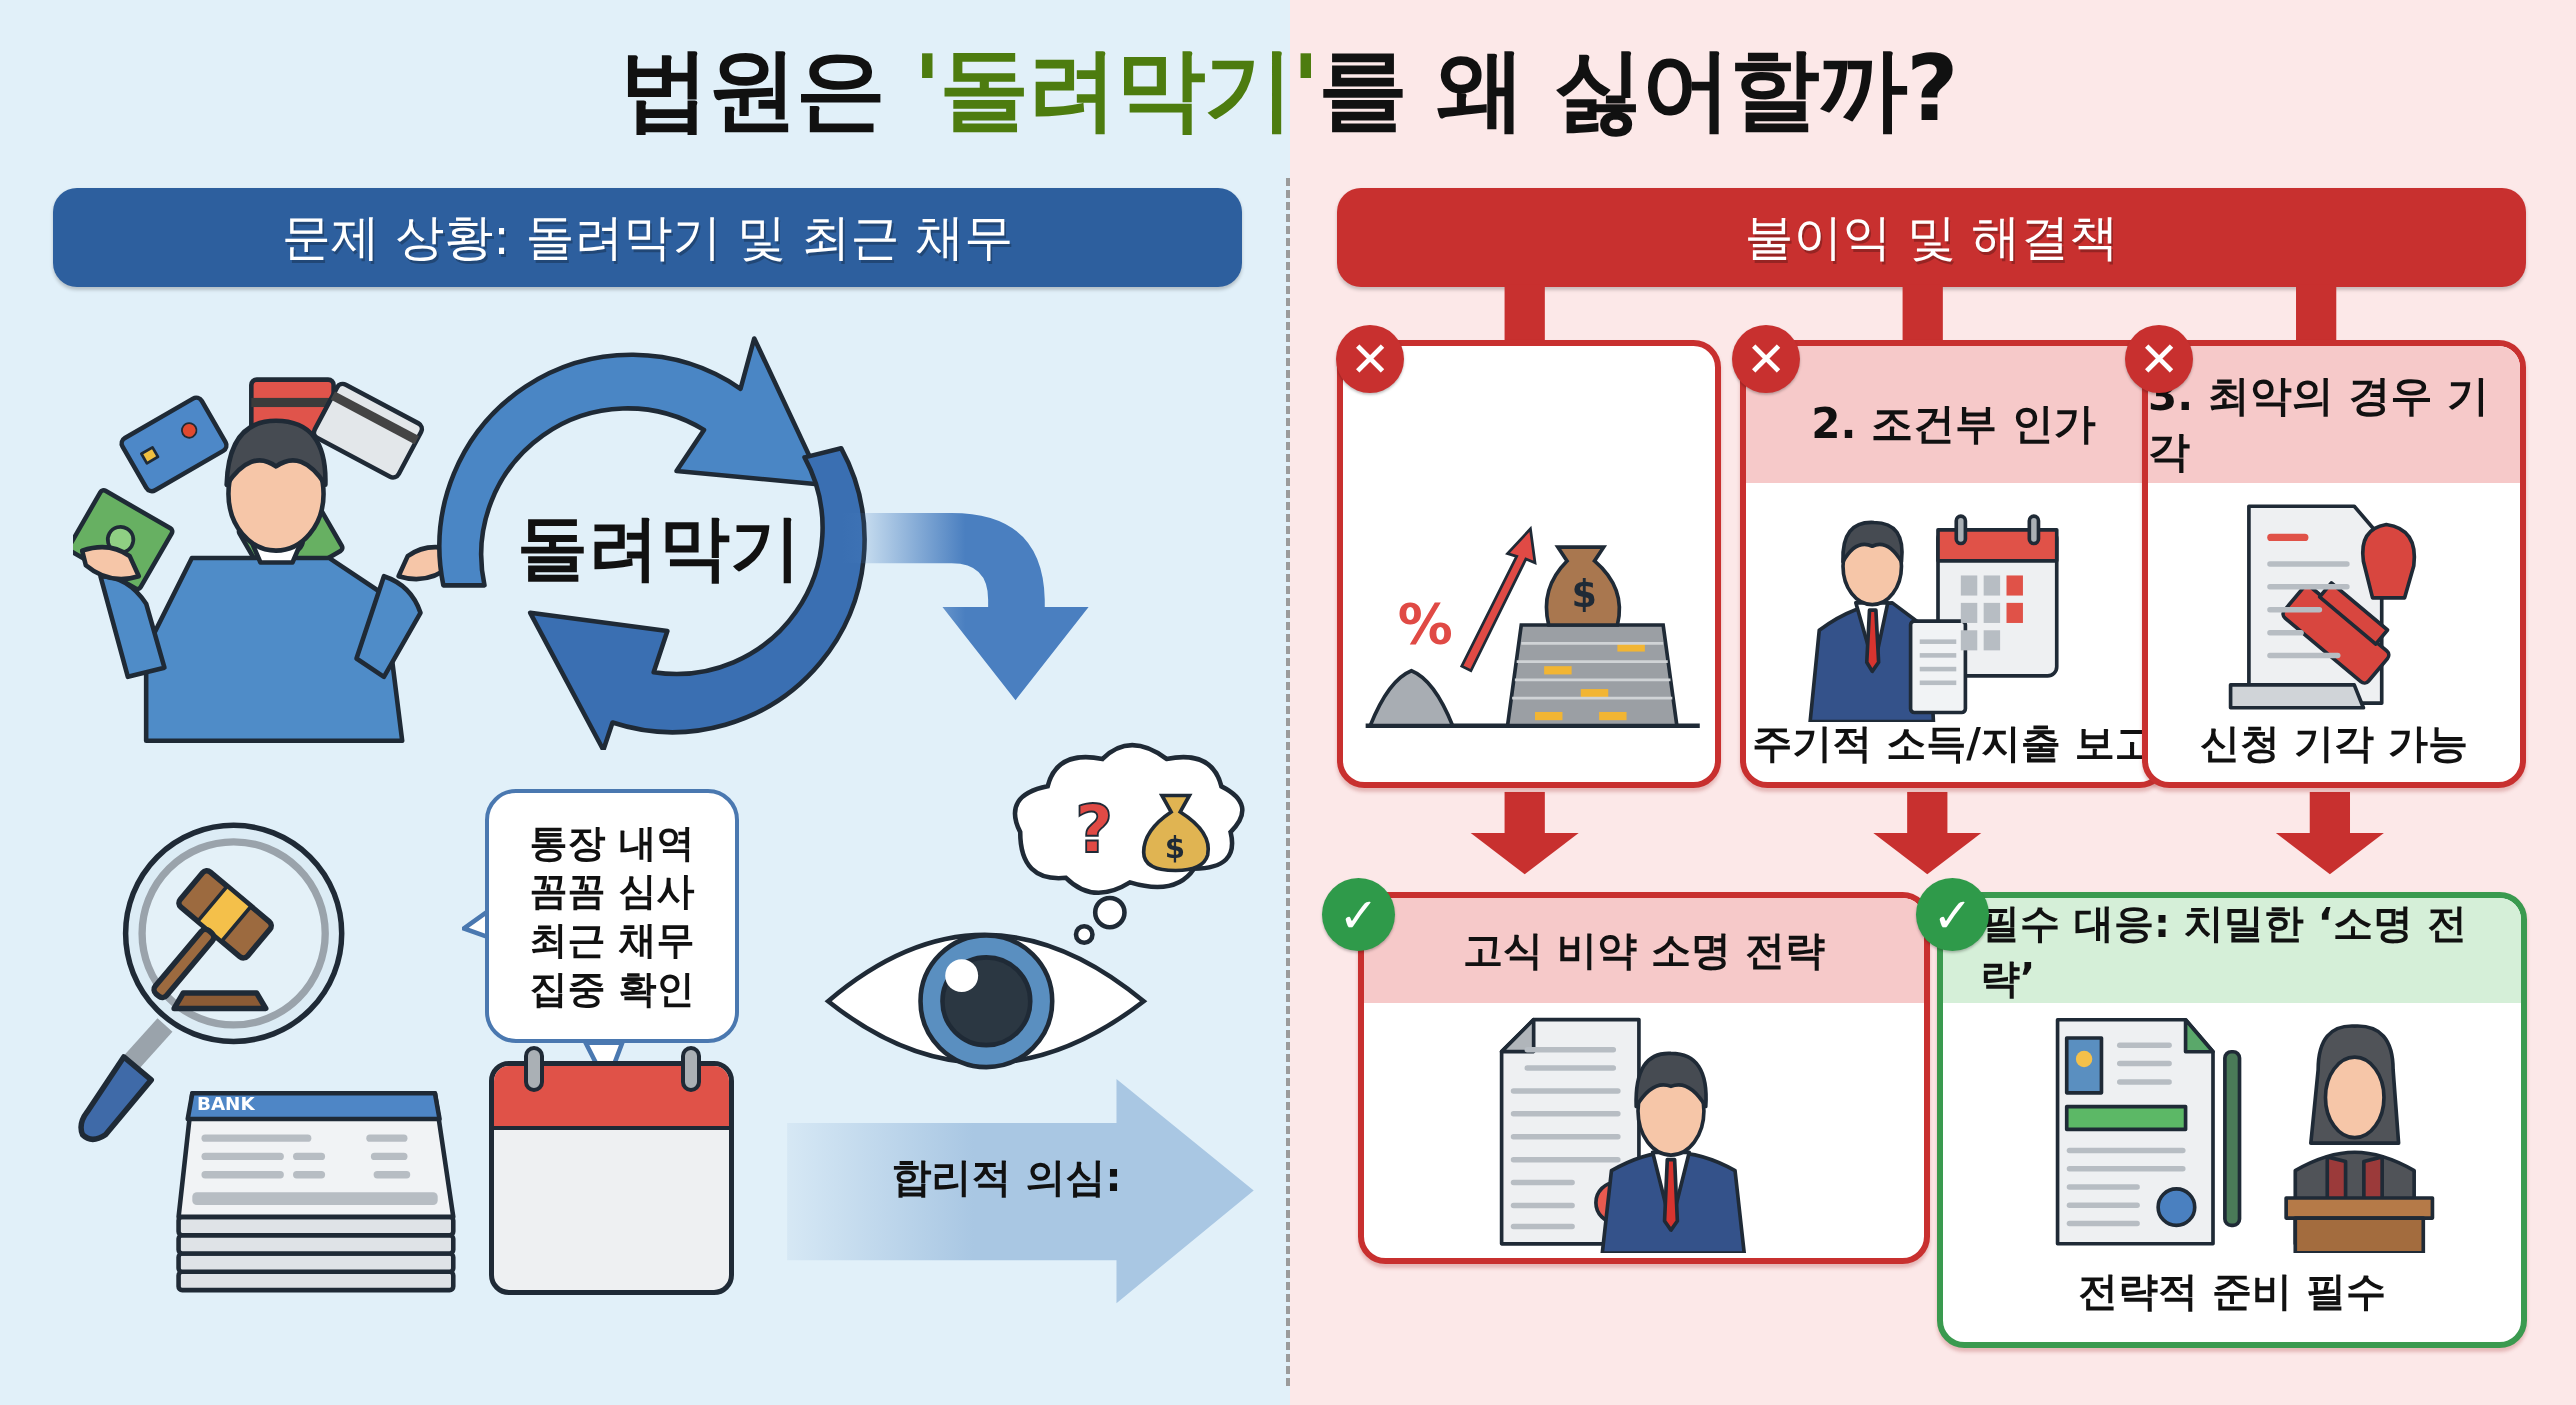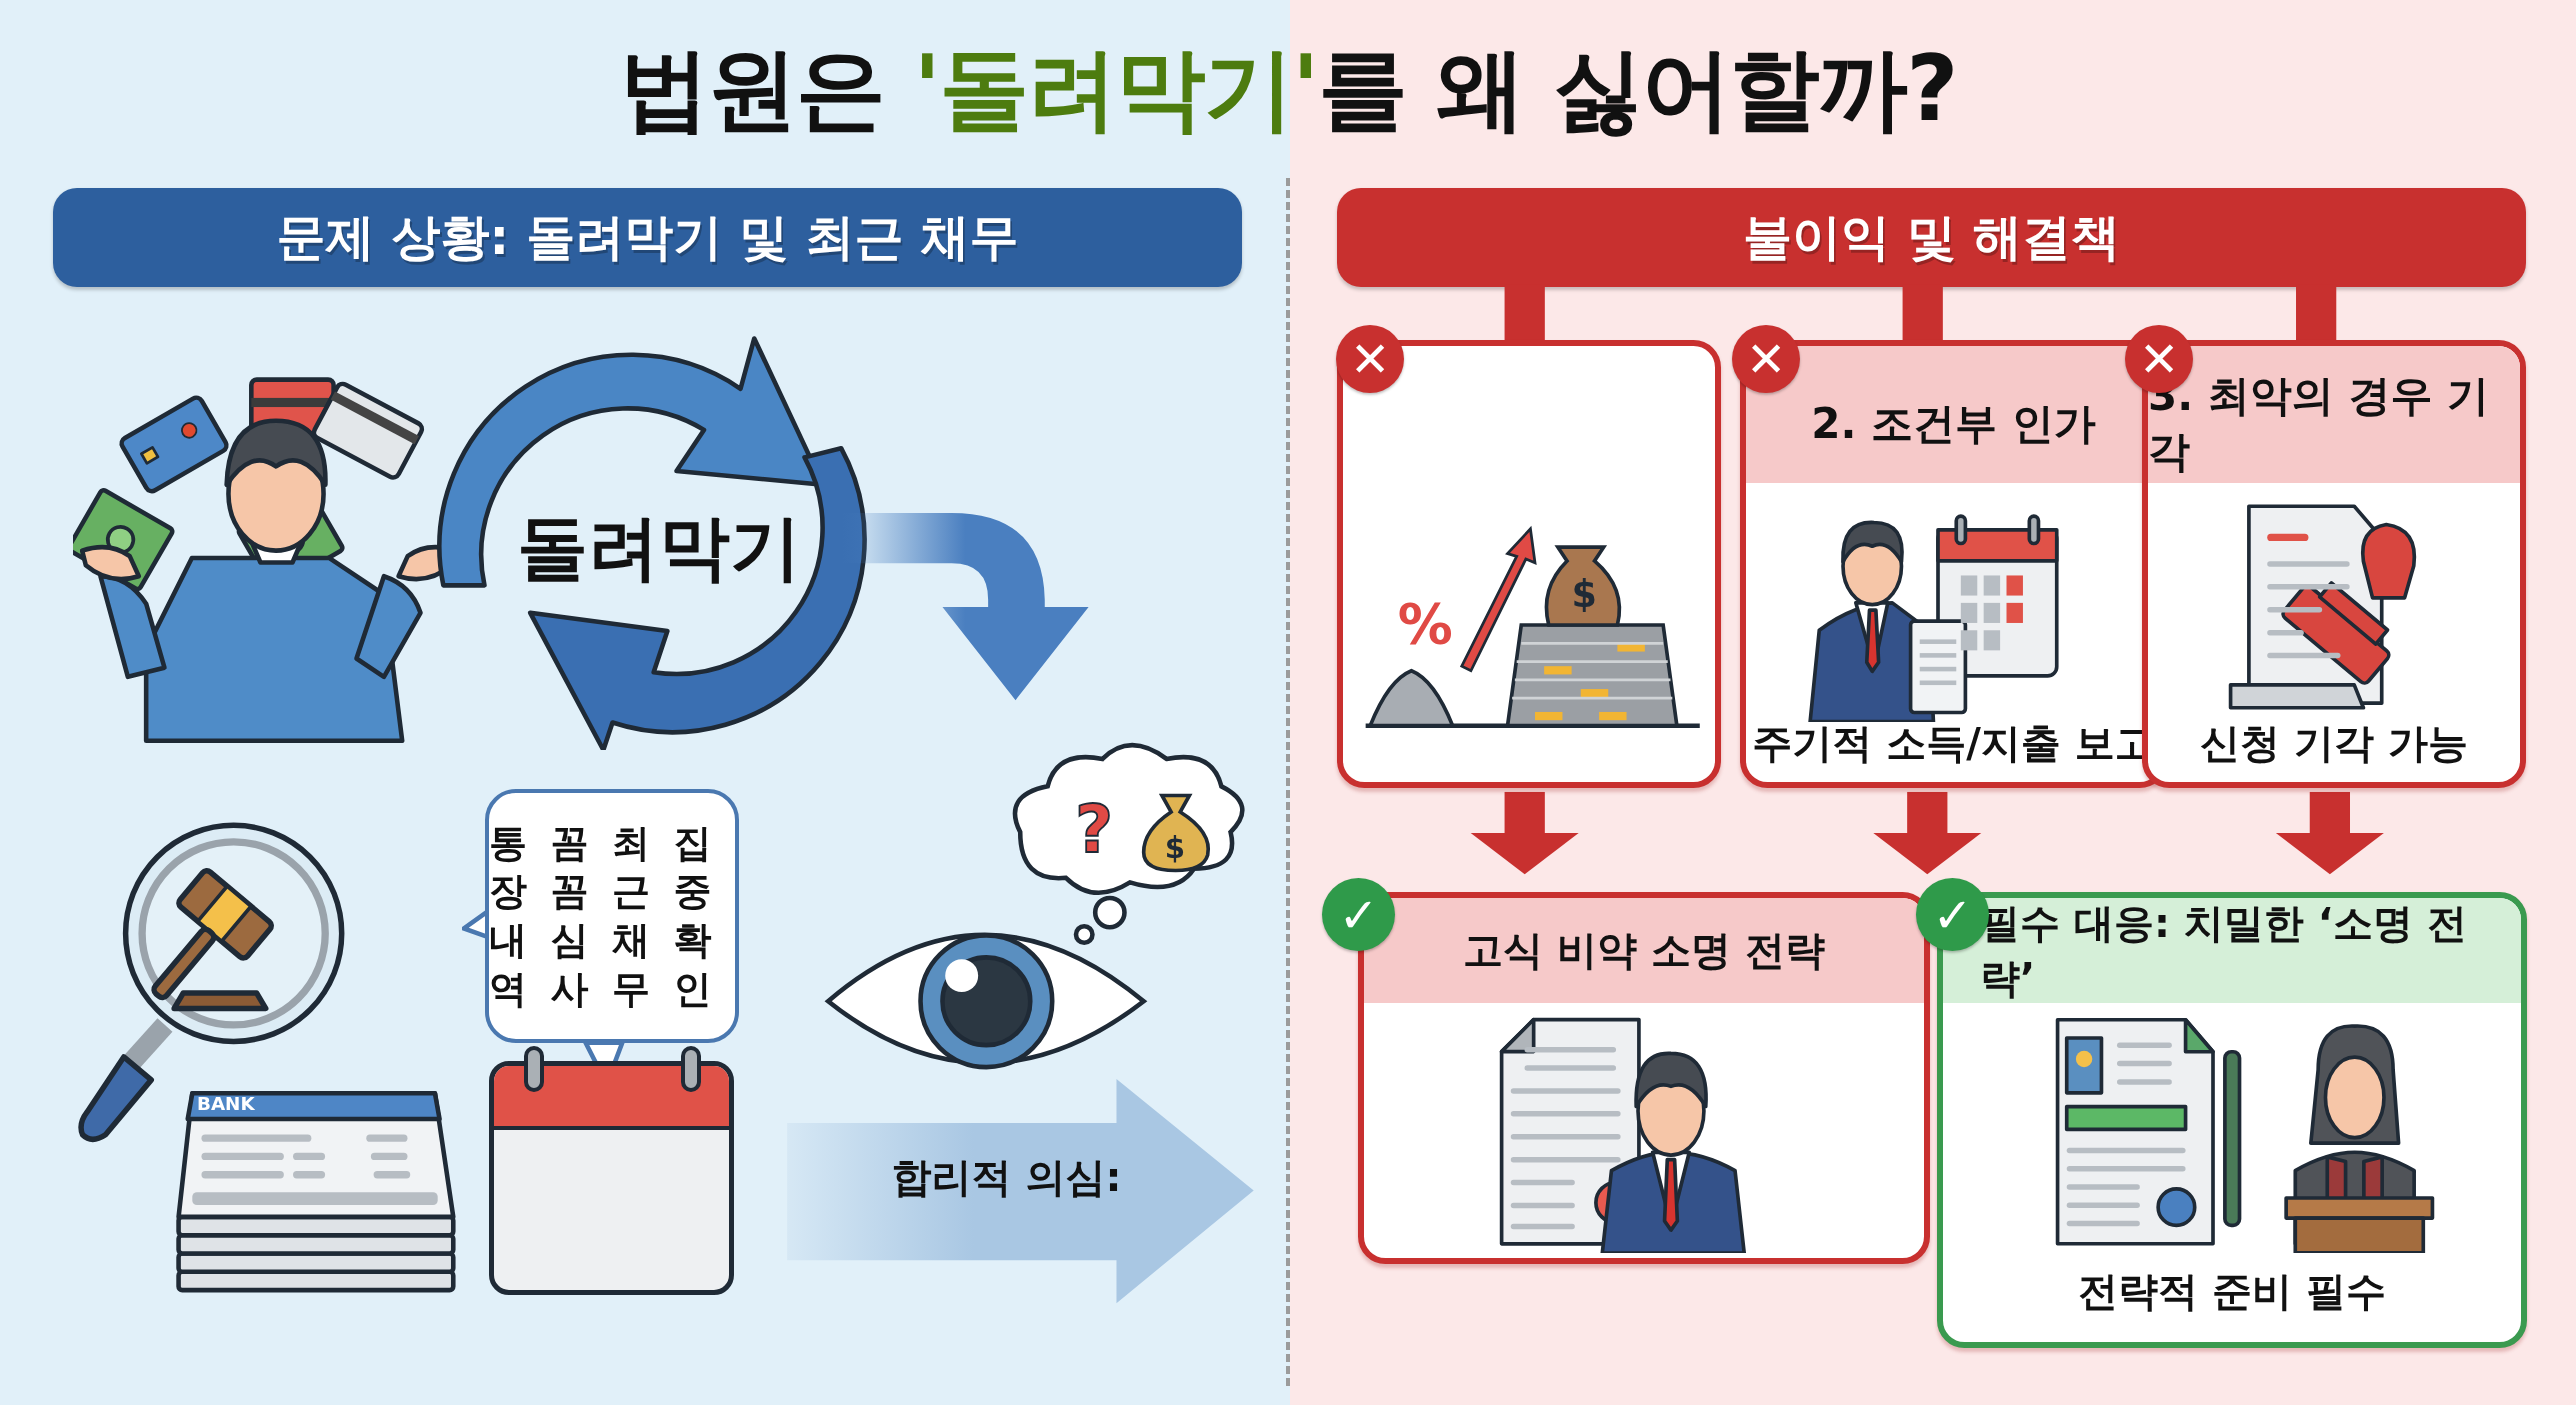--- a/index.html
+++ b/index.html
@@ -15,21 +15,21 @@
   .divider { position: absolute; left: 1286px; top: 178px; width: 0; height: 1208px; border-left: 4.6px dashed #9b9b9b; }
 
   .title {
     position: absolute; left: 0; top: 35px; width: 2576px; text-align: center;
     font-size: 90px; font-weight: 900; letter-spacing: -1.8px; line-height: 1.2;
   }
   .title .hl { color: #4d7c0f; }
 
   .banner {
     position: absolute; height: 99px; border-radius: 24px;
-    color: #fff; font-weight: bold; font-size: 49px;
+    color: #fff; font-weight: normal; font-size: 49px;
     display: flex; align-items: center; justify-content: center;
     text-shadow: 1.8px 2.7px 0 rgba(0,0,0,0.25);
     box-shadow: 0 2.7px 3.7px rgba(0,0,0,0.2);
   }
   .banner.blue { left: 53px; top: 188px; width: 1189px; background: #2d5f9e; }
   .banner.red  { left: 1337px; top: 188px; width: 1189px; background: #c8302f; }
 
   .abs { position: absolute; }
 
   
@@ -50,21 +50,21 @@
     position: absolute; width: 68px; height: 68px; border-radius: 50%;
     display: flex; align-items: center; justify-content: center; color: #fff; font-size: 48px; font-weight: bold;
     box-shadow: 0 1.8px 2.7px rgba(0,0,0,0.25);
   }
   .badge.x { background: #c8302f; }
   .badge.ok { background: #2f9a4a; }
 
   .bubble {
     position: absolute; left: 485px; top: 789px; width: 254px; height: 254px; background: #fff;
     border: 4.6px solid #4a78b0; border-radius: 31px;
-    display: flex; flex-direction: row; align-items: center; justify-content: center;
+    display: flex; flex-direction: column; align-items: center; justify-content: center;
     font-size: 38px; font-weight: bold; line-height: 1.28;
   }
   .calendar-text { font-size: 46px; font-weight: bold; text-align: center; line-height: 1.25; }
   .cycle-label { font-size: 71px; font-weight: 900; }
   .doubt-text { font-size: 40px; font-weight: bold; text-align: center; line-height: 1.3; }
 </style>
 </head>
 <body>
 
 <div class="bg-left"></div>

